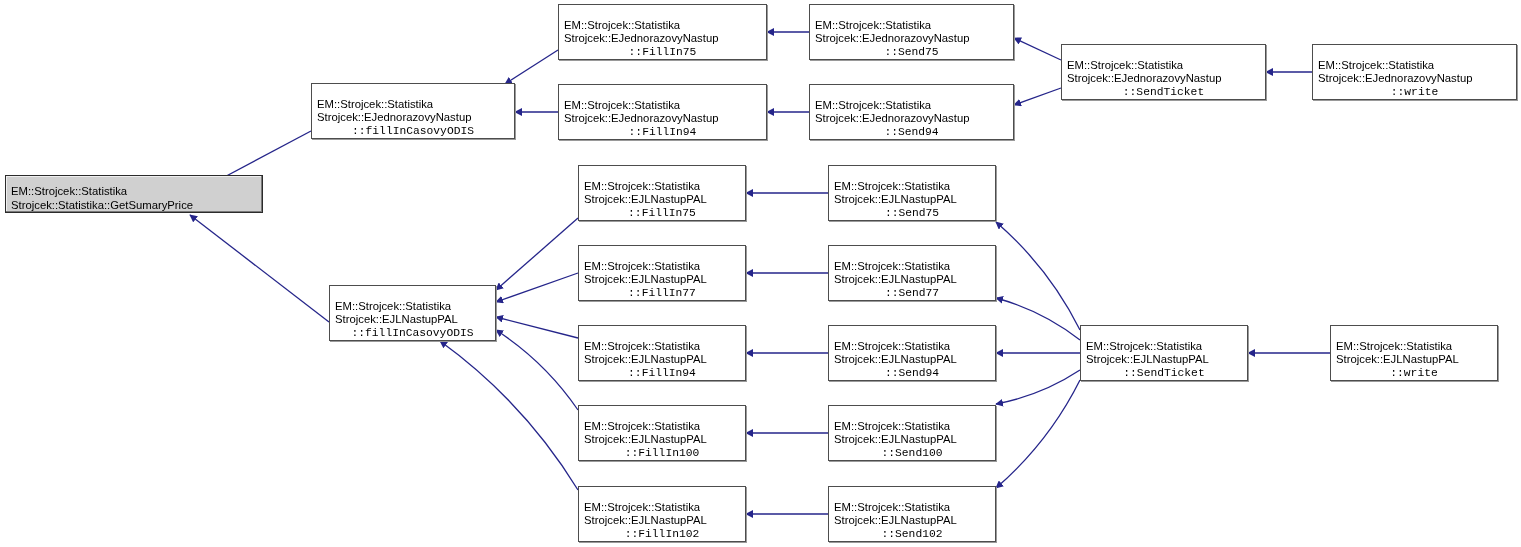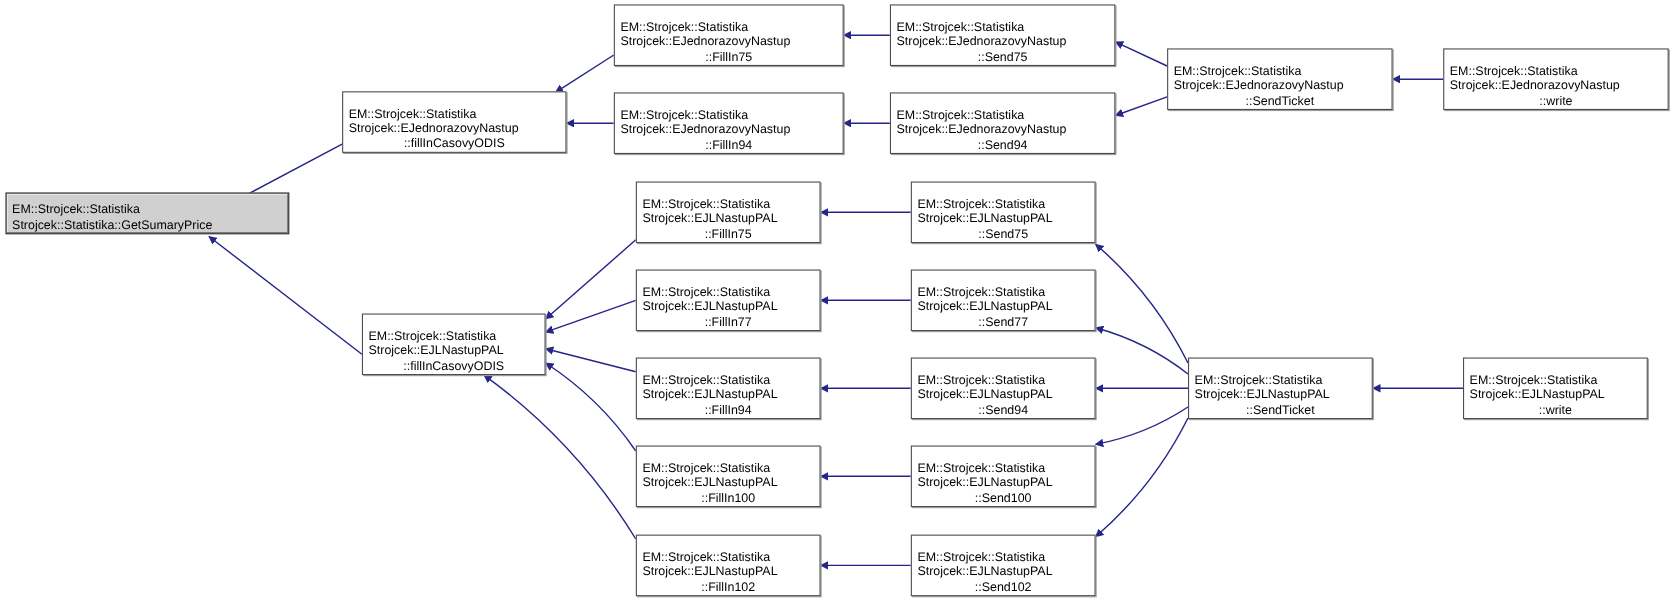--- a/index.html
+++ b/index.html
@@ -41,20 +41,21 @@
   }
   .node .ln {
     display: block;
   }
   .node .ln.l1, .node .ln.l2 {
     align-self: flex-start;
     padding-left: 5px;
   }
   .node .ln.l3 {
     align-self: center;
+    font-family: Liberation Mono, monospace;
   }
   .node.root {
     background: #d0d0d0;
     border: 1px solid #2b2b2b;
     box-shadow: inset -1px -1px 0 #7a7a7a, inset 1px 1px 0 #efefef;
   }
   .node.shadow {
     box-shadow: 1px 1px 0 #9a9a9a;
   }
 </style>

